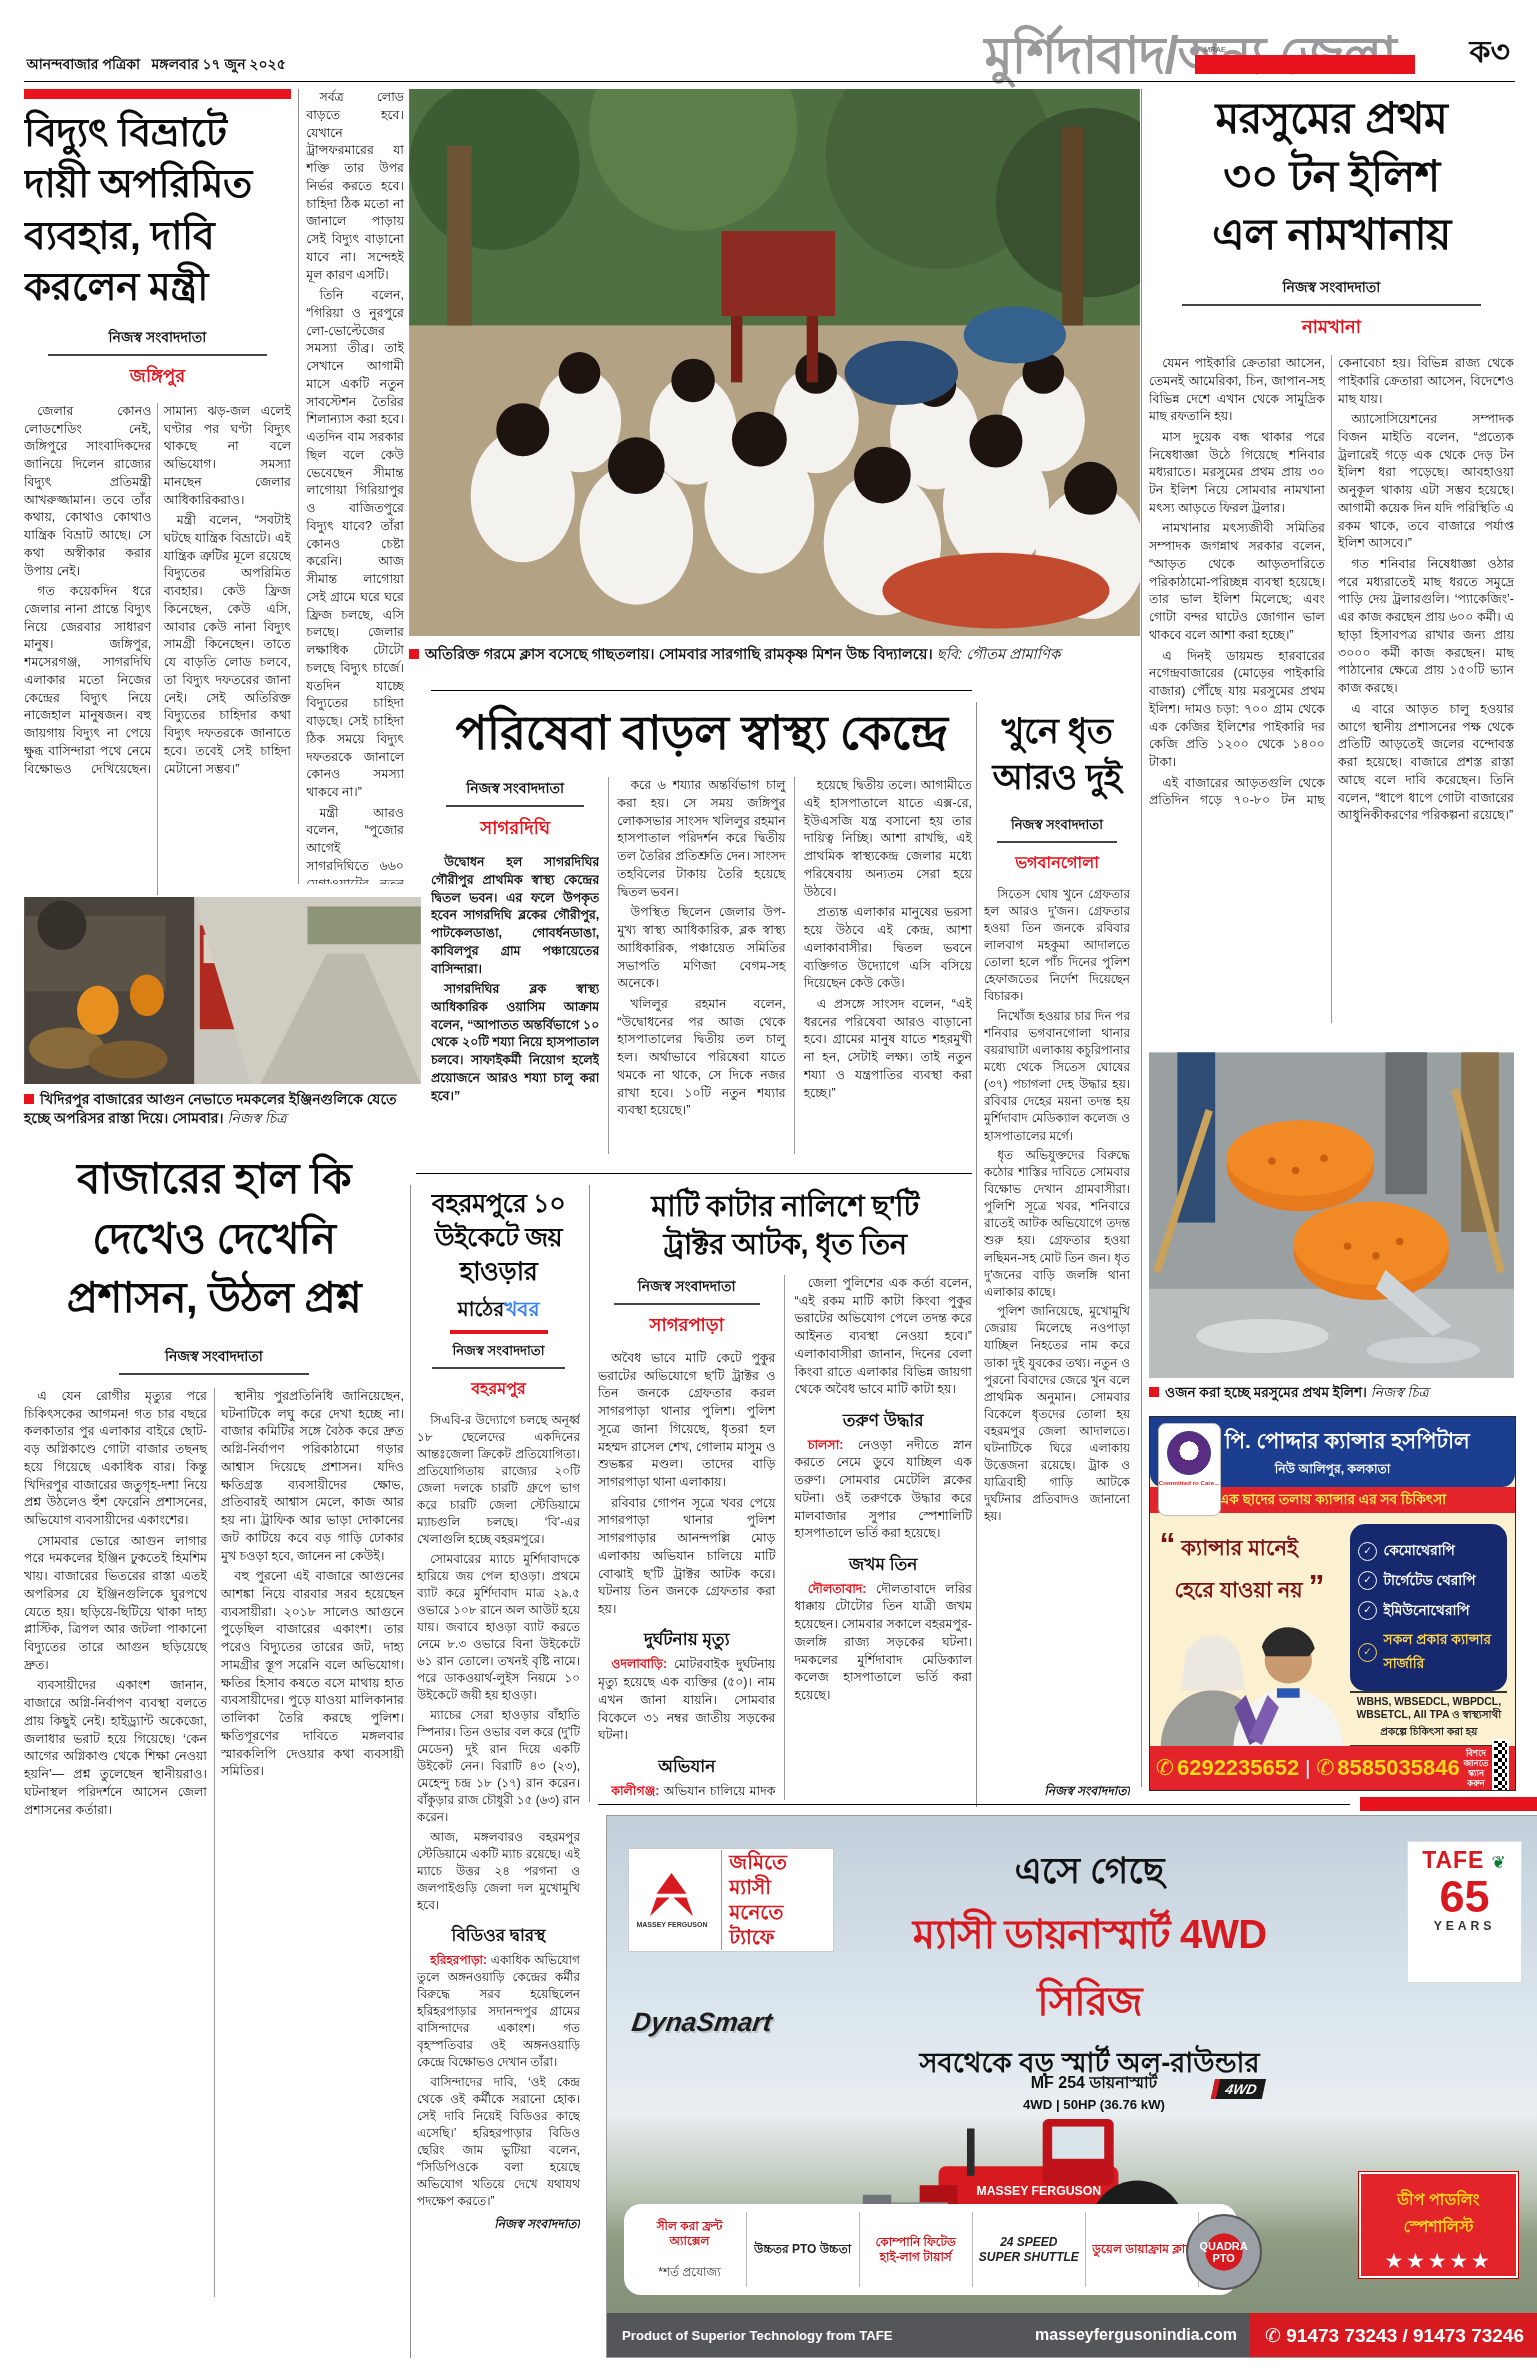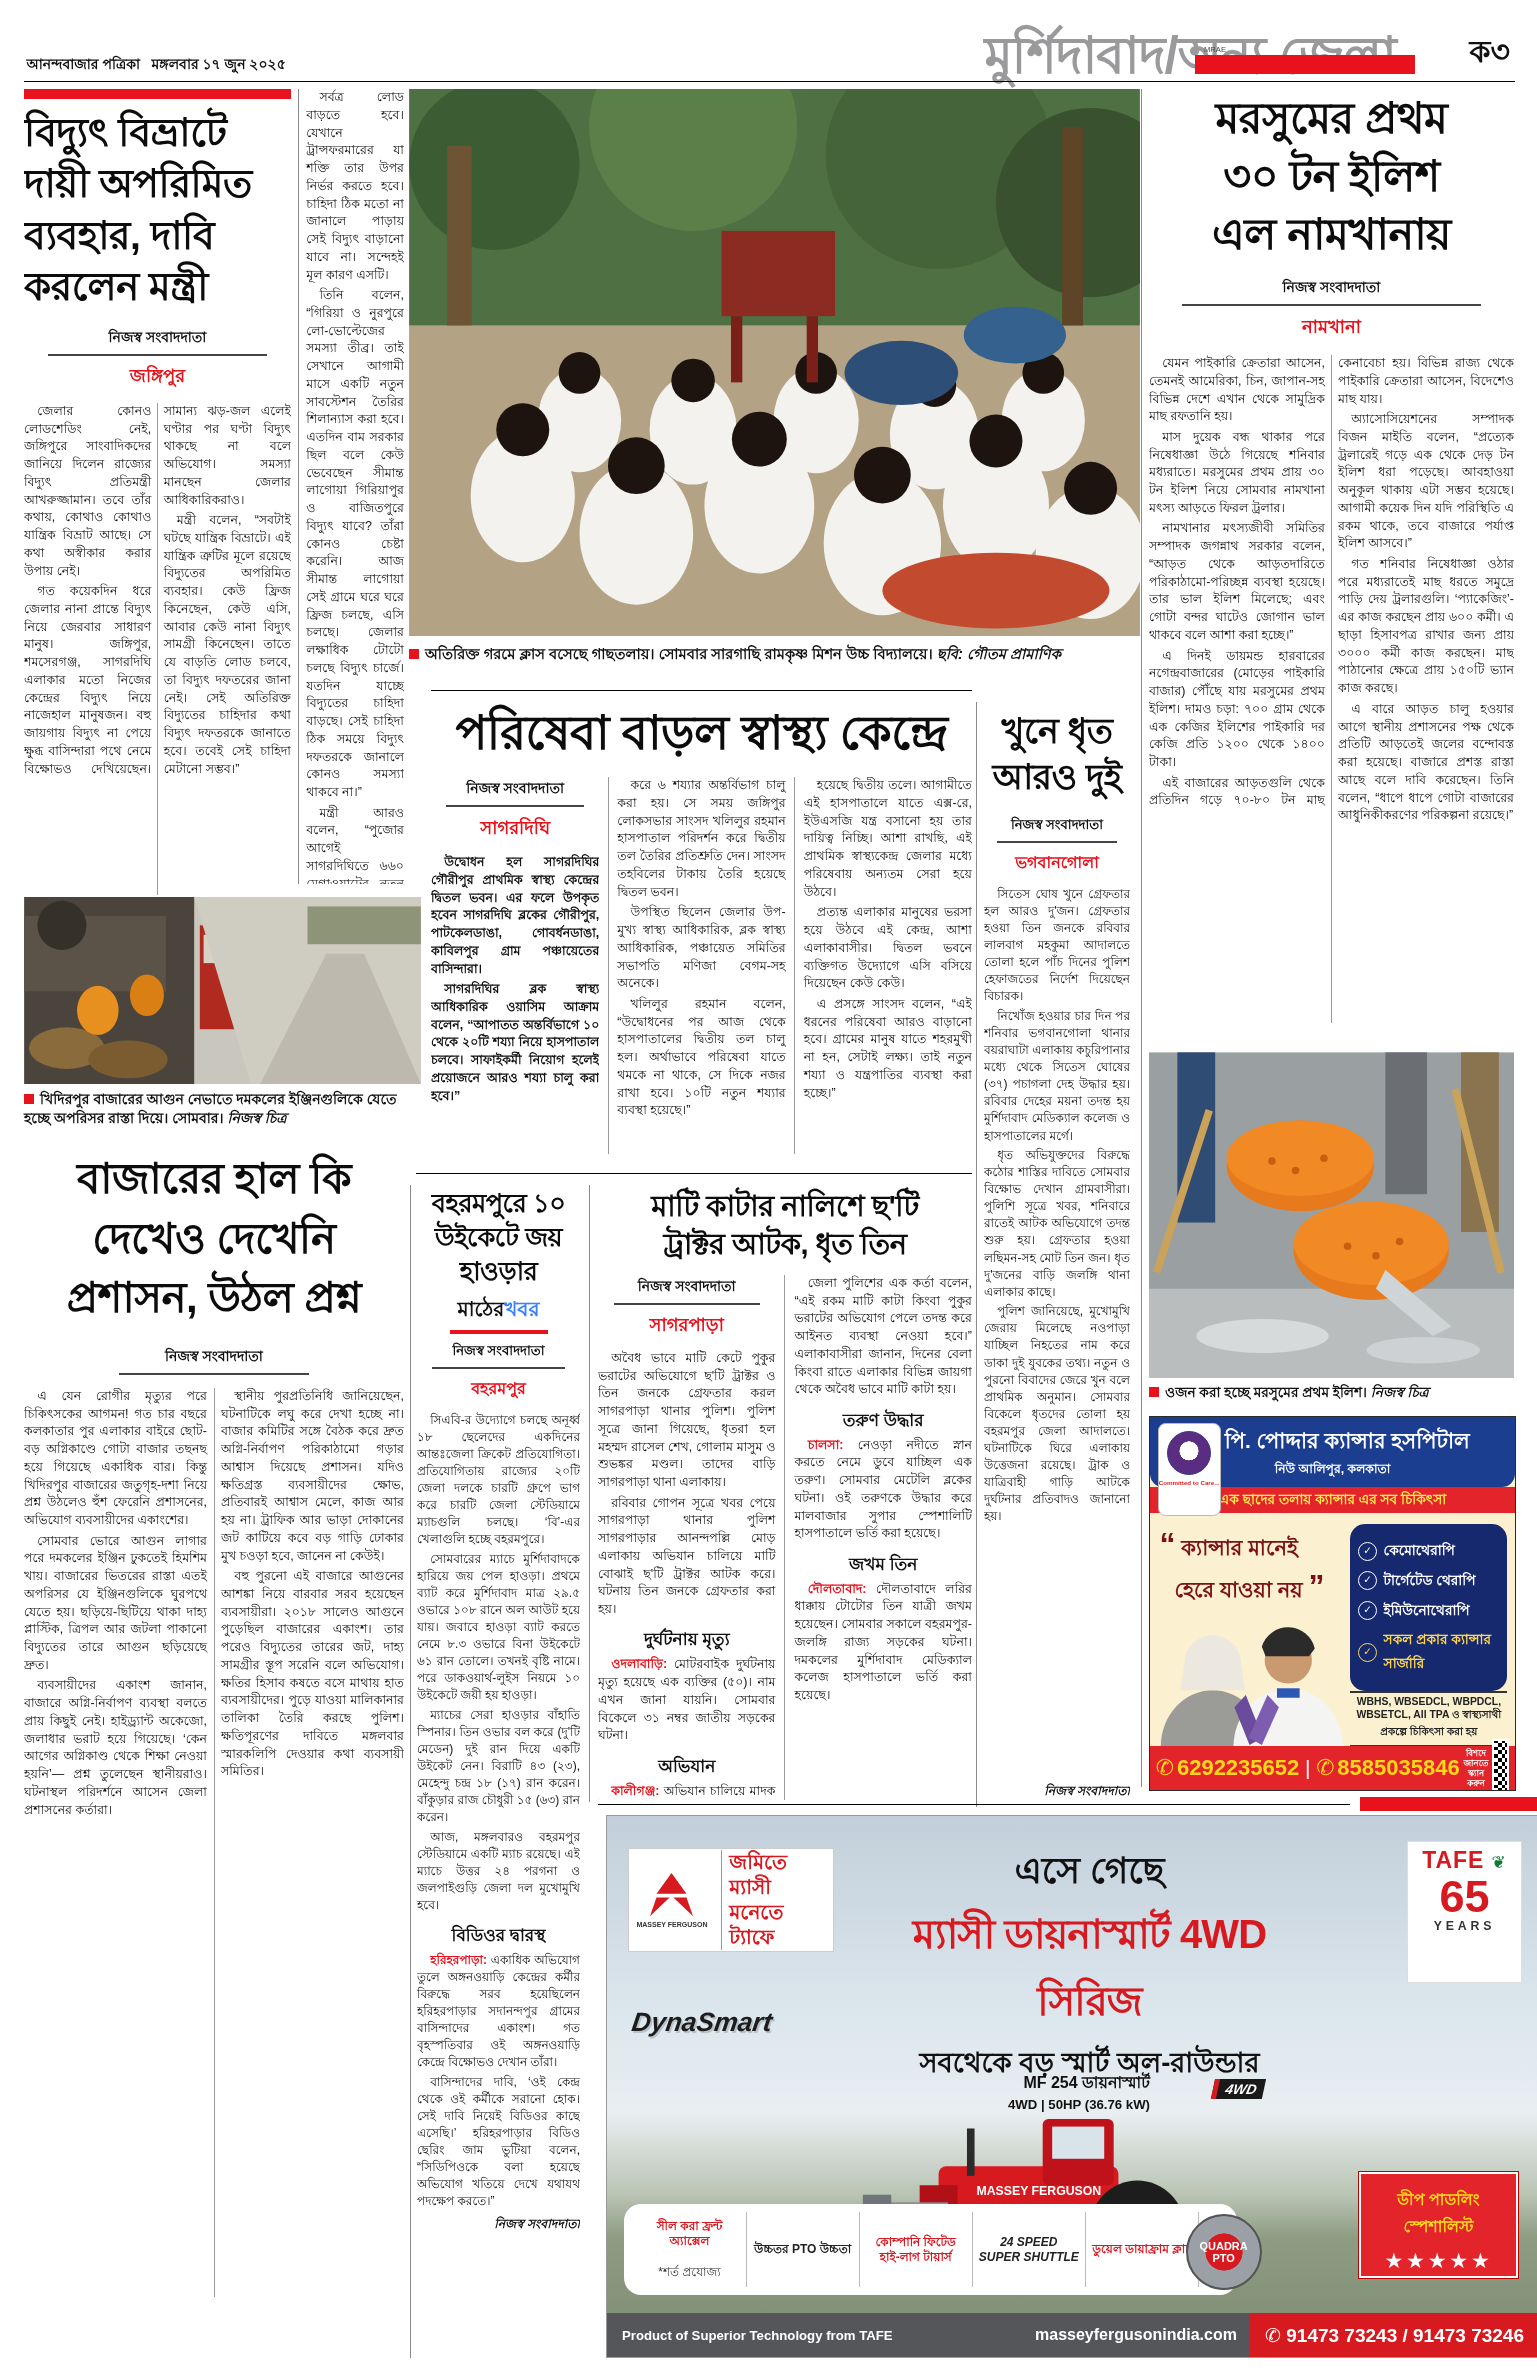--- a/index.html
+++ b/index.html
@@ -9,21 +9,21 @@
   .bold{font-weight:bold;}
   .hl{font-weight:bold;letter-spacing:-0.5px;line-height:1.32;color:#0c0c0c;}
   .byline{font-weight:bold;text-align:center;font-size:14px;border-bottom:2.8px double #444;
           padding-bottom:3.8px;width:82%;margin:0 auto;}
   .dateline{color:#e8121c;font-weight:bold;text-align:center;font-size:18px;margin-top:6.6px;}
   .bodytxt{font-size:12.5px;line-height:1.42;text-align:justify;overflow:hidden;}
   .bodytxt p{margin:0 0 2.8px;text-indent:13.2px;}
   .subhead{font-weight:bold;text-align:center;font-size:17px;margin:9.5px 0 3.8px;text-indent:0;}
   .lead{color:#e8121c;font-weight:bold;}
   .caption{font-size:14.7px;font-weight:bold;line-height:1.35;}
-  .caption .credit{font-style:italic;font-weight:bold;}
+  .caption .credit{font-style:italic;font-weight:normal;}
   .redsq{display:inline-block;width:10.4px;height:10.4px;background:#e8121c;margin-right:5.7px;}
   .vrule{position:absolute;width:0;border-left:0.9px solid #8a8a8a;}
   .hrule{position:absolute;height:0;border-top:1.9px solid #000;}
   .hrule.thin{border-top-width:1.4px;}
   .col-rule{column-rule:0.9px solid #9a9a9a;}
   
   .masthead{color:#9a9a9c;font-weight:bold;letter-spacing:-0.9px;}
   
   .ad1{border:1.9px solid #2a2a2a;background:#fbf0cf;overflow:hidden;}
   .ad1-head{height:70px;background:#1b3e91;position:relative;color:#fff;text-align:center;padding-top:7.6px;box-sizing:border-box;border-radius:0 0 13.2px 13.2px;}
@@ -419,21 +419,21 @@
 
     <div class="tafebox">
       <div style="color:#d71920;font-weight:bold;font-size:23px;letter-spacing:0.9px;">
         <span>TAFE</span>
         <span style="color:#0d7a34;font-size:17px;">❦</span>
       </div>
       <div style="color:#d71920;font-weight:bold;font-size:45px;line-height:1;">65</div>
       <div style="color:#333;font-weight:bold;font-size:12.3px;letter-spacing:3.8px;">YEARS</div>
     </div>
 
-    <div class="abs" style="left:401px;top:254px;text-align:right;">
+    <div class="abs" style="left:416px;top:254px;text-align:center;">
       <div class="bold" style="font-size:16px;">MF 254 ডায়নাস্মার্ট</div>
       <div class="bold" style="font-size:13.2px;">4WD | 50HP (36.76 kW)</div>
     </div>
     <div class="abs" style="left:606px;top:263px;"><span class="badge4wd">4WD</span></div>
 
     <svg class="abs" style="left:218px;top:284px;" width="407" height="180" viewBox="0 0 430 190">
       <rect x="40" y="150" width="380" height="30" fill="#74826c" opacity="0.6"></rect>
       <rect x="120" y="70" width="190" height="55" rx="8" fill="#d71920"></rect>
       <rect x="230" y="20" width="75" height="70" rx="6" fill="#c0121a"></rect>
       <rect x="240" y="28" width="55" height="34" fill="#d8e4ea"></rect>

